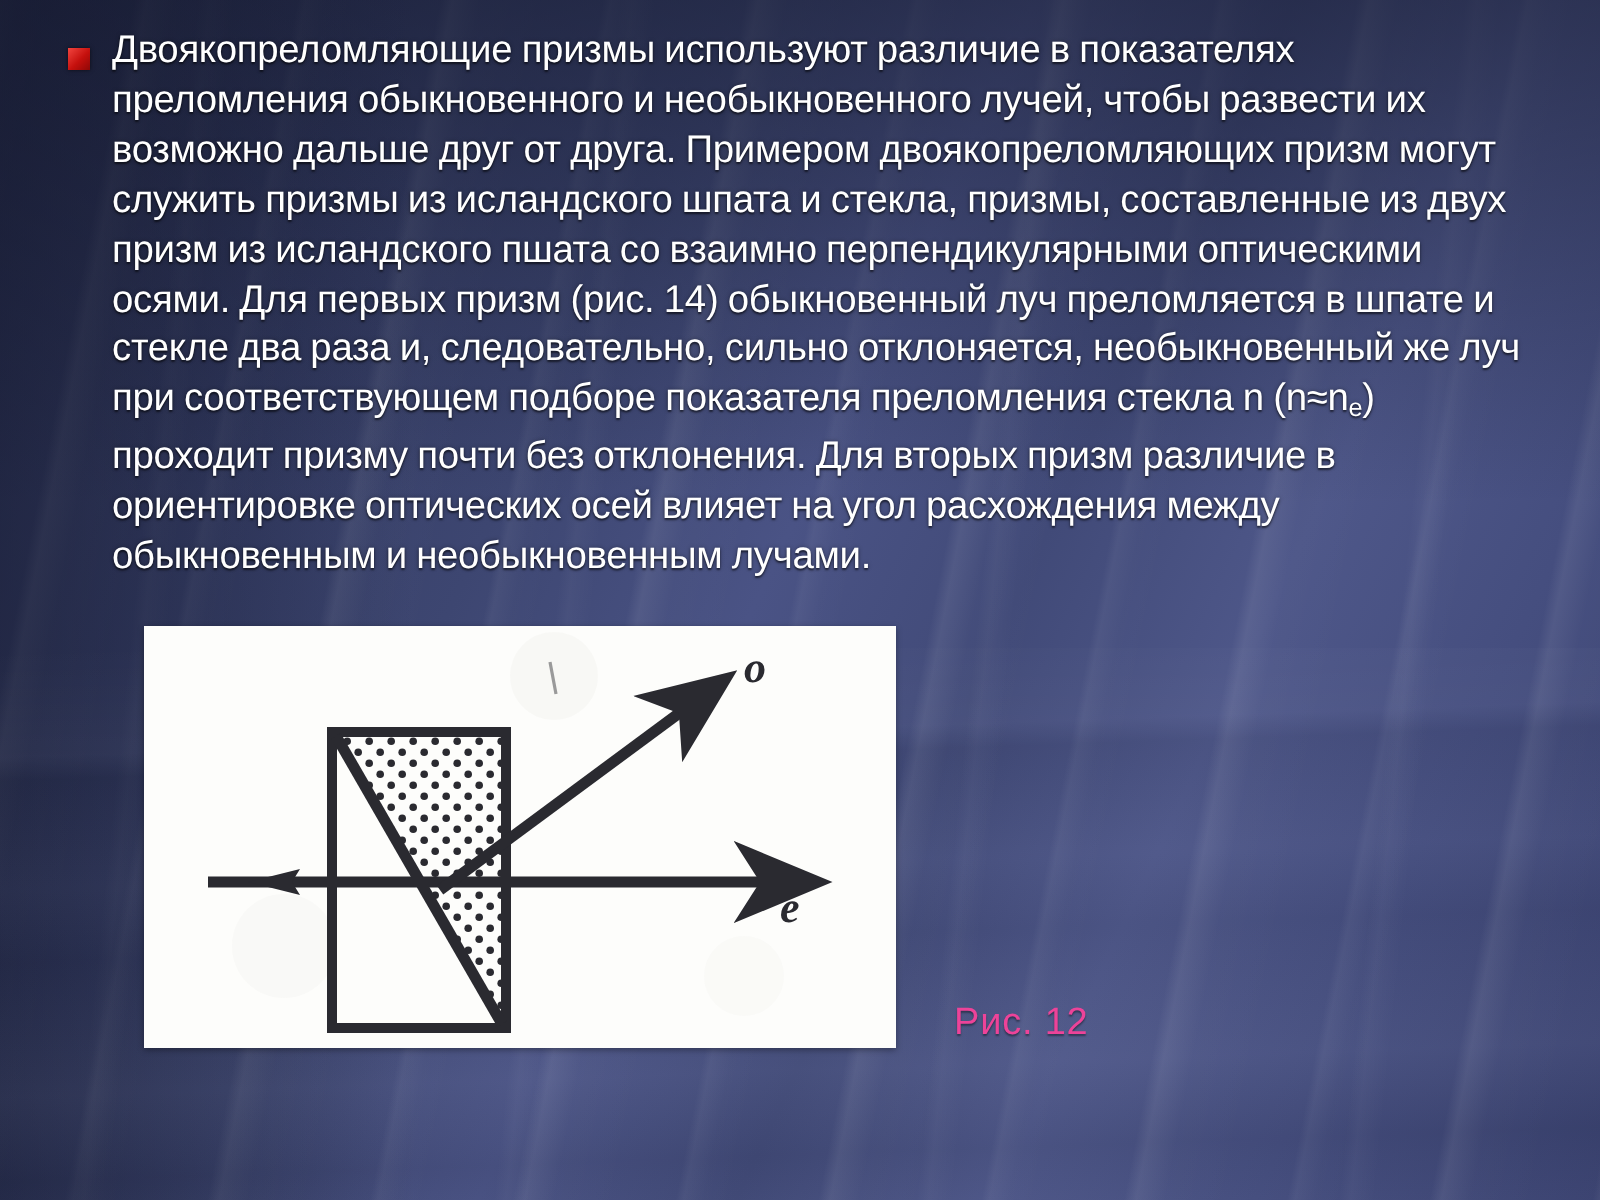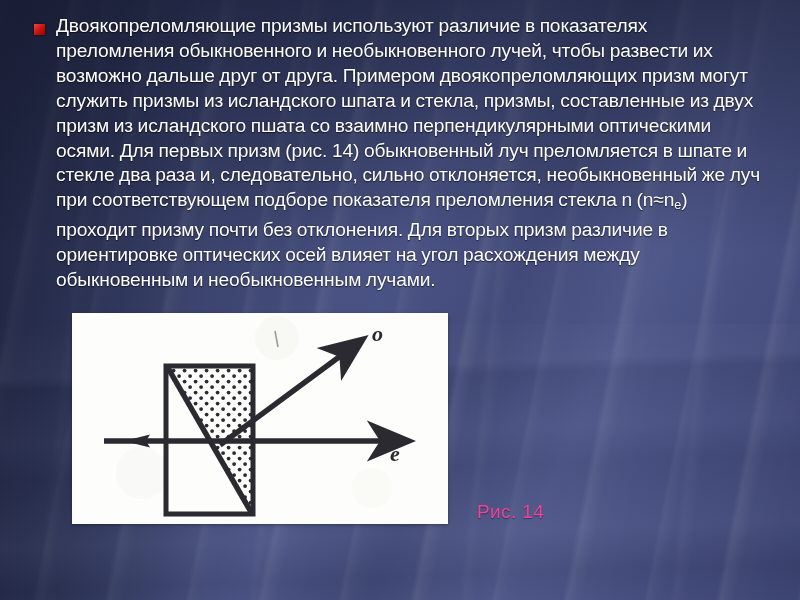--- a/index.html
+++ b/index.html
@@ -213,16 +213,16 @@
 
       <line x1="148" y1="132" x2="290" y2="27" stroke="#2a2a30" stroke-width="5.5" marker-end="url(#arrowHead)"></line>
 
       <line x1="203" y1="18" x2="206" y2="34" stroke="#9a9a9a" stroke-width="1.6"></line>
 
       <text x="300" y="28" font-family="Liberation Serif, serif" font-size="22" font-style="italic" font-weight="bold" fill="#2a2a30">o</text>
       <text x="318" y="148" font-family="Liberation Serif, serif" font-size="22" font-style="italic" font-weight="bold" fill="#2a2a30">e</text>
     </svg>
   </div>
 
-  <div class="caption">Рис. 14</div>
+  <div class="caption">Рис. 12</div>
 
 
 </div>
 
 </body></html>

